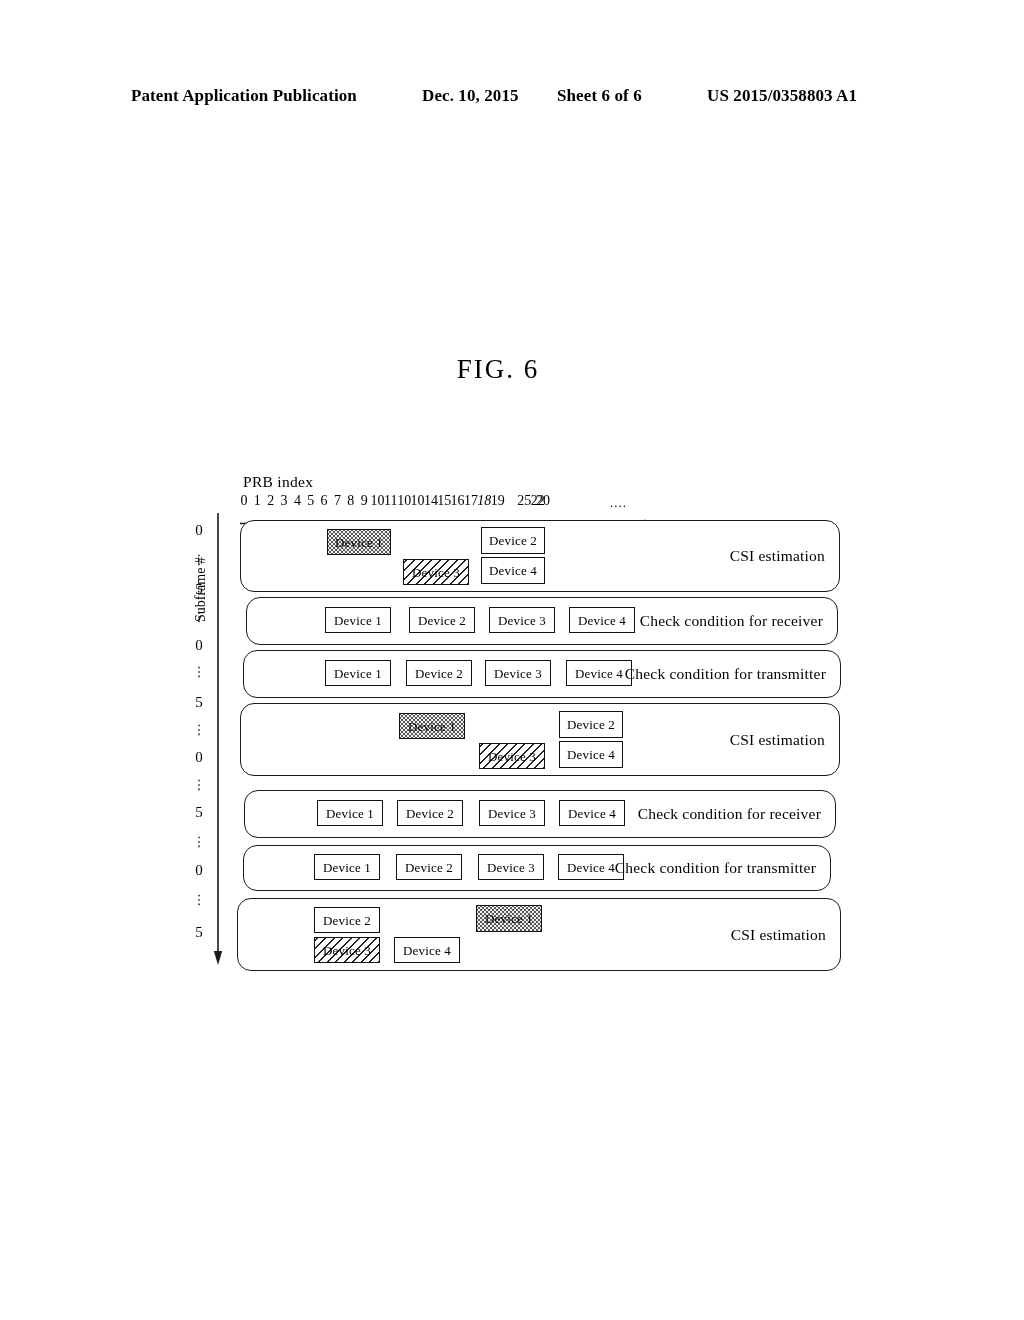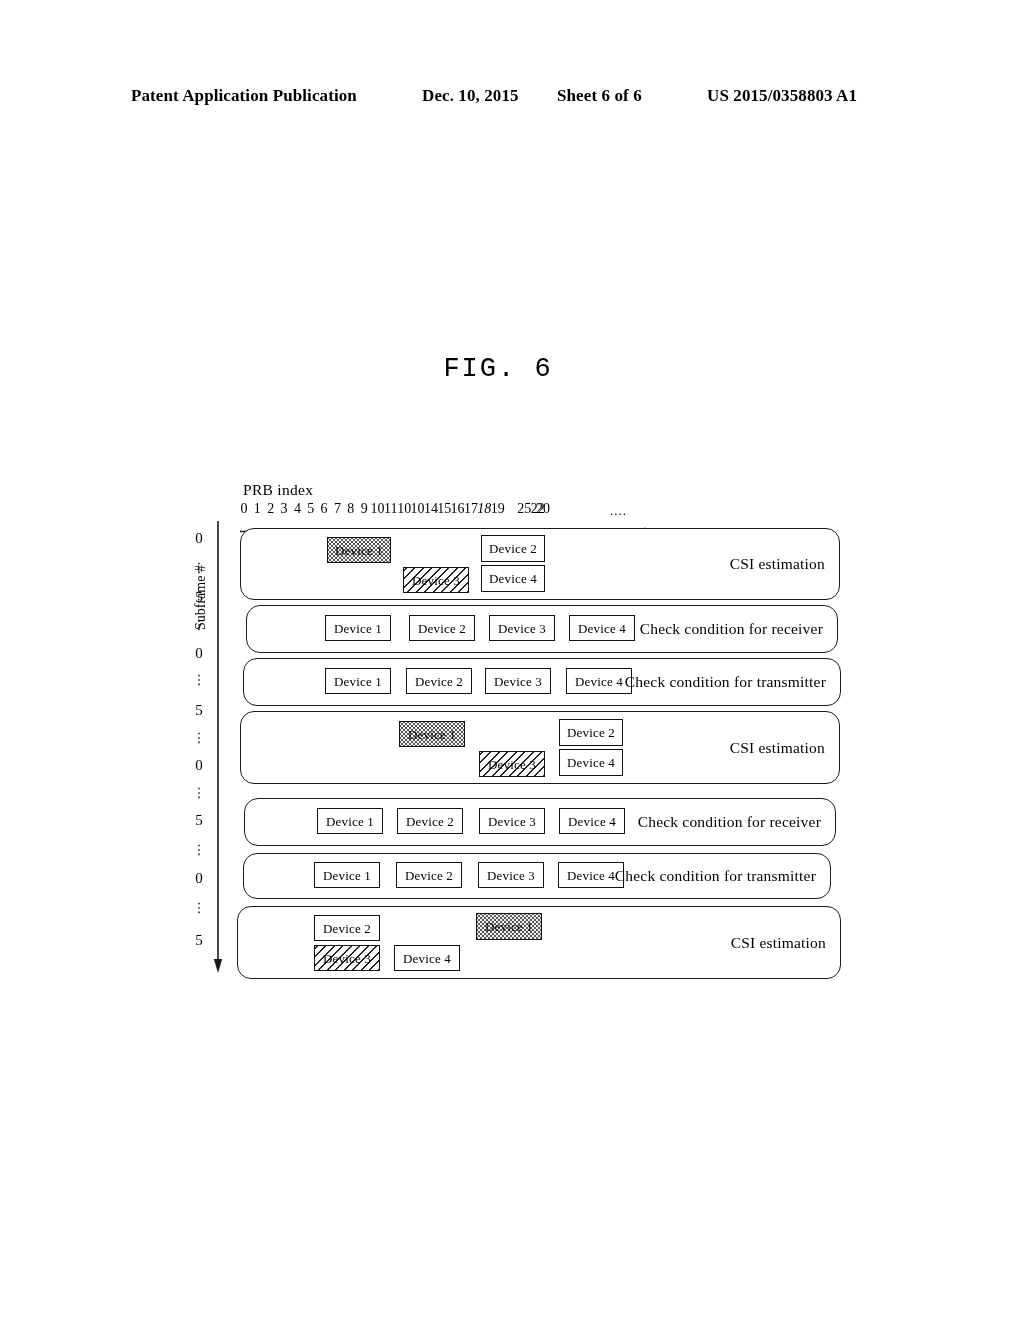--- a/index.html
+++ b/index.html
@@ -40,28 +40,28 @@
 
   
   #fig-title {
     position: absolute;
     left: 0;
     top: 354px;
     width: 996px;
     text-align: center;
     font-size: 27px;
     letter-spacing: 2px;
-    font-family: Liberation Mono, monospace;
+    font-family: Liberation Serif, serif;
   }
 
   
   #figure {
     position: absolute;
     left: 0;
-    top: 8px;
+    top: 0;
     width: 1024px;
     height: 1268px;
   }
 
   
   #prb-index-label {
     position: absolute;
     left: 243px;
     top: 473px;
     font-size: 15.5px;

